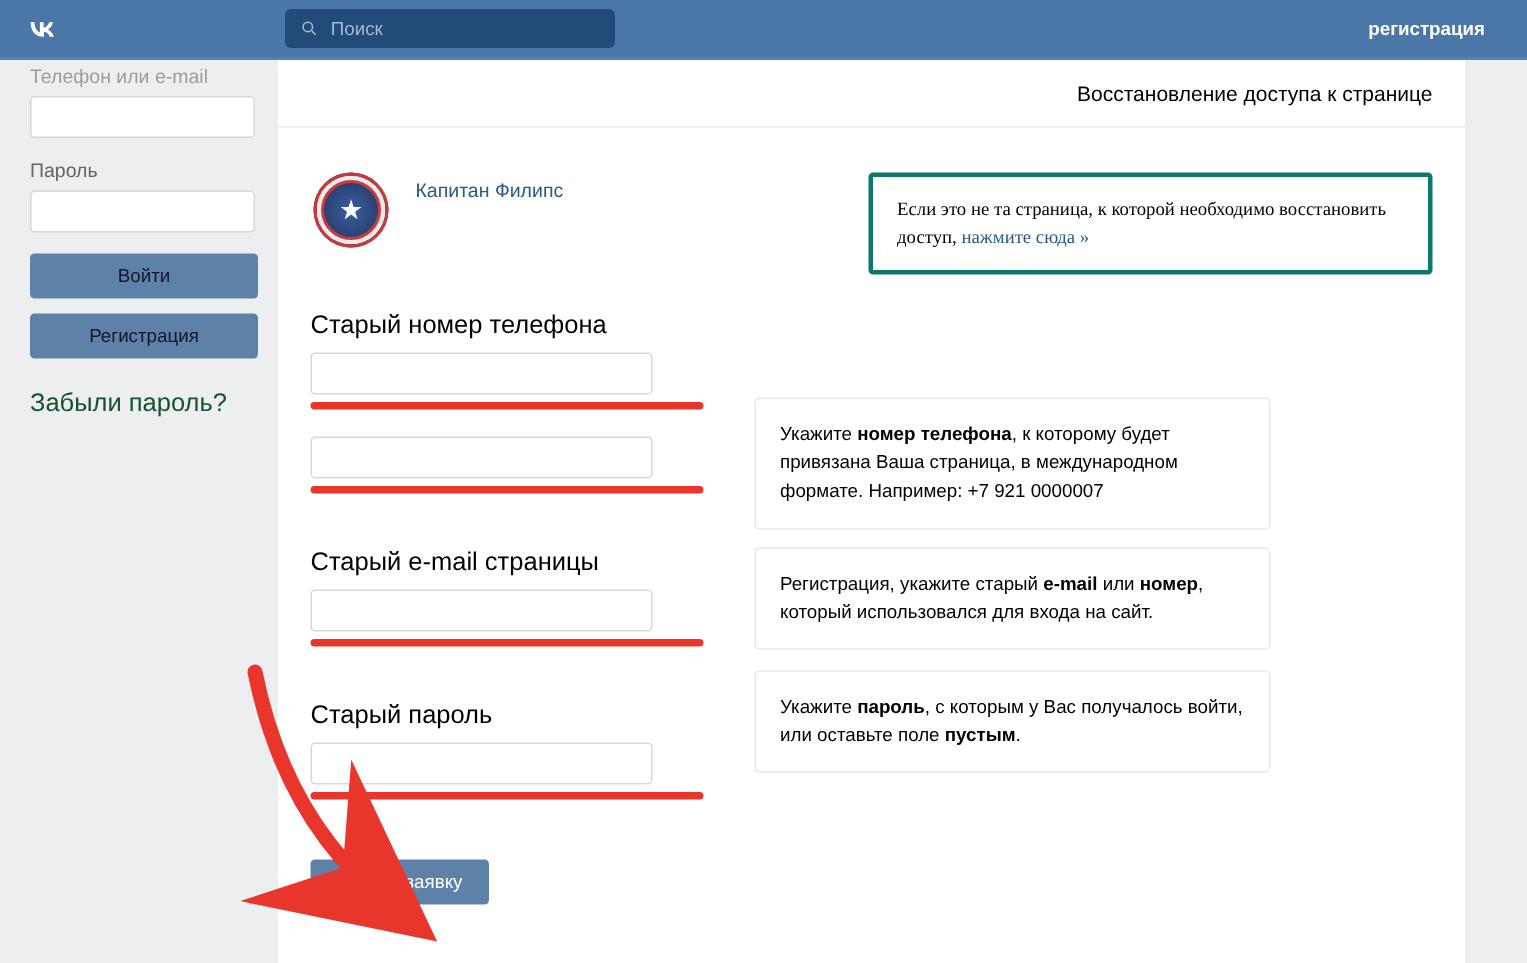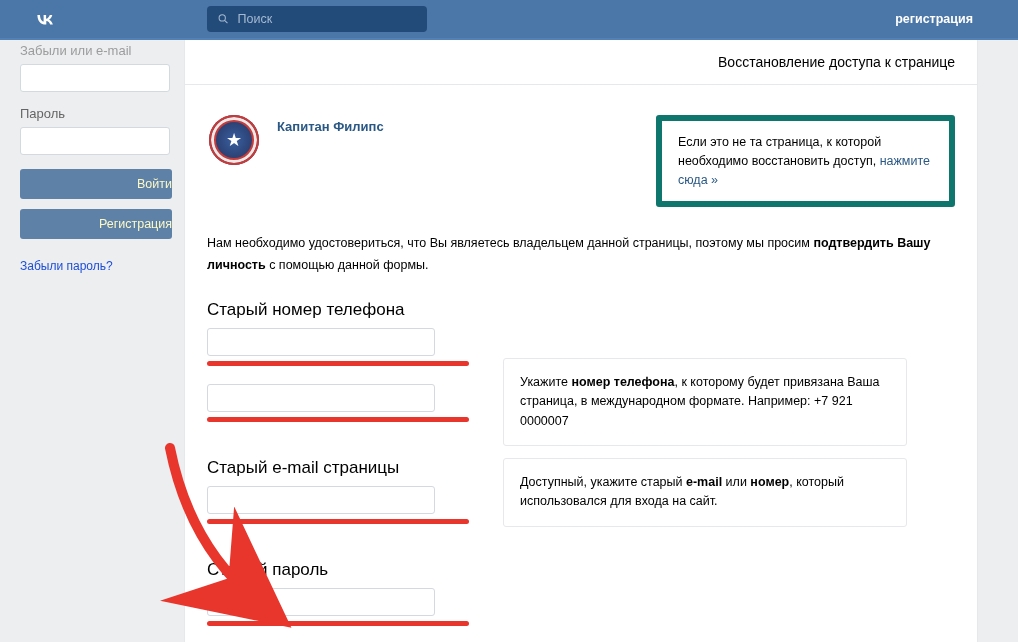--- a/index.html
+++ b/index.html
@@ -13,21 +13,21 @@
       overflow: hidden;
       position: relative;
     }
 
     
     .header {
       background: #4a76a8;
       height: 40px;
       display: flex;
       align-items: center;
-      padding: 0 25px;
+      padding: 0 8px;
       position: relative;
       border-bottom: 2px solid #5181b5;
     }
     .logo {
       margin-left: 8px;
       display: flex;
       align-items: center;
     }
     .logo svg { width: 24px; height: 24px; }
     .search-wrap {
@@ -84,32 +84,31 @@
       border: 1px solid #d3d9de;
       border-radius: 3px;
       padding: 4px 8px;
       font-size: 13px;
       outline: none;
     }
     .sb-btn {
       width: 152px;
       height: 30px;
       background: #5e81a8;
-      color: #fef9c3;
+      color: #0f172a;
       border: none;
       border-radius: 3px;
       font-size: 12.5px;
       cursor: pointer;
       margin-top: 14px;
-      text-align: right;
     }
     .sb-btn.reg { margin-top: 10px; }
     .sb-link {
-      color: #1d4ed8;
-      font-size: 12px;
+      color: #14532d;
+      font-size: 17px;
       cursor: pointer;
       margin-top: 20px;
       display: inline-block;
     }
 
     
     .main {
       background: #fff;
       width: 794px;
       border-left: 1px solid #e7e8ec;
@@ -150,34 +149,35 @@
     }
     .avatar-rings {
       position: absolute; inset: 0;
       border-radius: 50%;
       border: 2px solid #c93a3a;
       box-shadow: inset 0 0 0 3px #eaeaea, inset 0 0 0 5px #c93a3a;
     }
     .profile-name {
       color: #2a5885;
       font-size: 13px;
-      font-weight: 700;
+      font-weight: 400;
       cursor: pointer;
       margin-top: 4px;
     }
 
     .hint-box {
-      border: 6px solid #0f766e;
+      border: 3px solid #0f766e;
       border-radius: 3px;
       padding: 12px 16px;
-      width: 299px;
+      width: 376px;
       font-size: 12.5px;
       color: #000;
       line-height: 1.5;
       margin-left: auto;
+      font-family: Liberation Serif, serif;
     }
     .hint-box a { color: #2a5885; text-decoration: none; cursor: pointer; }
 
     .instruction {
       margin-top: 26px;
       font-size: 12.5px;
       color: #000;
       line-height: 1.7;
     }
     .instruction b { font-weight: 700; }
@@ -208,21 +208,21 @@
       border-radius: 3px;
       width: 262px;
       left: 0;
       bottom: -10px;
     }
     .field-wrap { position: relative; display: inline-block; }
 
     .side-hint {
       position: absolute;
       left: 296px;
-      width: 404px;
+      width: 344px;
       border: 1px solid #e7e8ec;
       border-radius: 3px;
       padding: 14px 16px;
       font-size: 12.5px;
       color: #000;
       line-height: 1.55;
     }
     .side-hint b { font-weight: 700; }
 
     .submit-btn {
@@ -260,21 +260,21 @@
       <line x1="15" y1="15" x2="20" y2="20" stroke="#a5b9d0" stroke-width="2"></line>
     </svg>
     <input class="search-input" type="text" placeholder="Поиск" style="">
   </div>
   <div class="header-reg">регистрация</div>
 </div>
 
 <div class="container">
 
   <div class="sidebar">
-    <div class="sb-label first">Забыли или e-mail</div>
+    <div class="sb-label first">Телефон или e-mail</div>
     <input class="sb-input" type="text" style="">
     <div class="sb-label second">Пароль</div>
     <input class="sb-input" type="password" style="">
     <button class="sb-btn">Войти</button>
     <button class="sb-btn reg">Регистрация</button>
     <div class="sb-link">Забыли пароль?</div>
   </div>
 
   <div class="main">
     <div class="main-header">Восстановление доступа к странице</div>
@@ -283,23 +283,20 @@
       <div class="profile-row">
         <div class="avatar">
           <div class="avatar-rings"></div>
         </div>
         <div class="profile-name">Капитан Филипс</div>
         <div class="hint-box">
           <span>Если это не та страница, к которой необходимо восстановить доступ, </span><a>нажмите сюда »</a>
         </div>
       </div>
 
-      <div class="instruction">
-        <span>Нам необходимо удостовериться, что Вы являетесь владельцем данной страницы, поэтому мы просим </span><b>подтвердить Вашу личность</b><span> с помощью данной формы.</span>
-      </div>
 
       <div class="form-area">
 
         
         <div class="field-group" style="margin-bottom:28px;">
           <div class="field-label">Старый номер телефона</div>
           <div class="field-wrap">
             <input class="field-input" type="text" style="">
             <div class="underline-red"></div>
           </div>
@@ -311,31 +308,34 @@
         </div>
         <div class="field-group" style="margin-bottom:46px;">
           <div class="field-wrap">
             <input class="field-input" type="text" style="">
             <div class="underline-red"></div>
           </div>
         </div>
 
         
         <div class="side-hint" style="top:158px;">
-          <span>Доступный, укажите старый </span><b>e-mail</b><span> или </span><b>номер</b><span>, который использовался для входа на сайт.</span>
+          <span>Регистрация, укажите старый </span><b>e-mail</b><span> или </span><b>номер</b><span>, который использовался для входа на сайт.</span>
         </div>
         <div class="field-group" style="margin-bottom:46px;">
           <div class="field-label">Старый e-mail страницы</div>
           <div class="field-wrap">
             <input class="field-input" type="text" style="">
             <div class="underline-red"></div>
           </div>
         </div>
 
         
+        <div class="side-hint" style="top:240px;">
+          <span>Укажите </span><b>пароль</b><span>, с которым у Вас получалось войти, или оставьте поле </span><b>пустым</b><span>.</span>
+        </div>
         <div class="field-group" style="margin-bottom:20px;">
           <div class="field-label">Старый пароль</div>
           <div class="field-wrap">
             <input class="field-input" type="password" style="">
             <div class="underline-red"></div>
           </div>
         </div>
 
         <button class="submit-btn">Подать заявку</button>
       </div>

